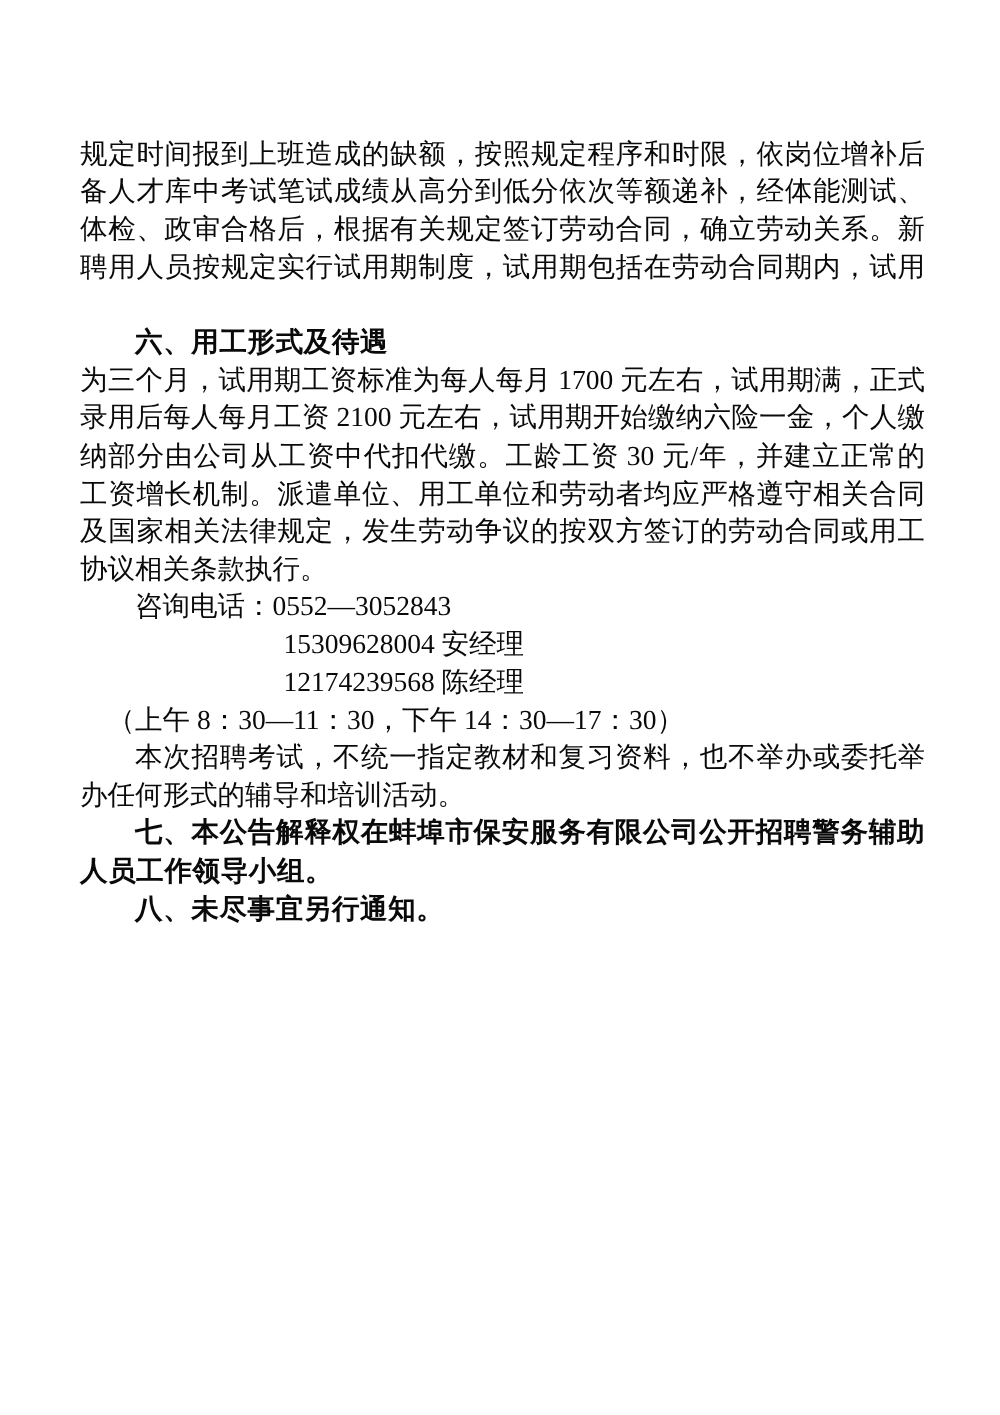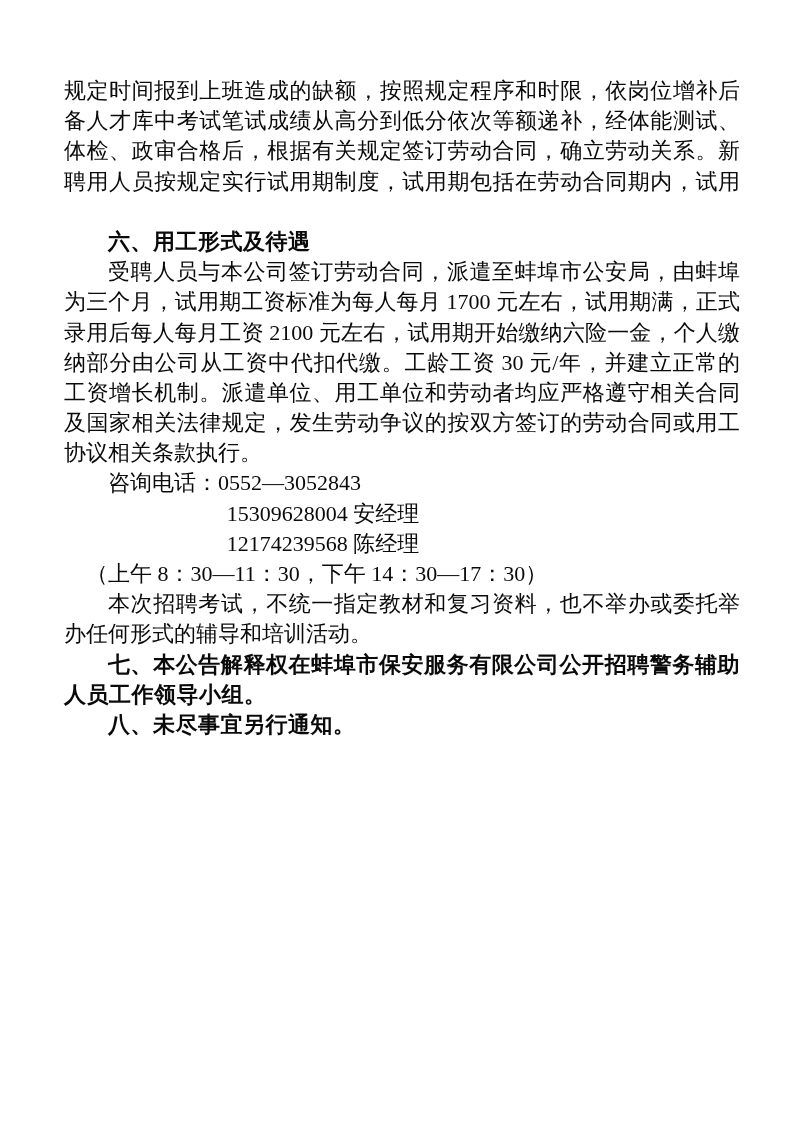--- a/index.html
+++ b/index.html
@@ -7,20 +7,21 @@
     margin: 0;
     padding: 0;
     background: #ffffff;
   }
   .page {
     position: relative;
     width: 800px;
     height: 881px;
     background: #ffffff;
     overflow: hidden;
+    margin-top: 32px;
   }
   .doc-content {
     position: absolute;
     left: 64px;
     top: 76px;
     width: 676px;
   }
   .line {
     height: 30.2px;
     line-height: 30.2px;
@@ -73,21 +74,20 @@
 <div class="page">
 
   <div class="doc-content">
 
   <div class="line fill">规定时间报到上班造成的缺额，按照规定程序和时限，依岗位增补后</div>
       <div class="line fill">备人才库中考试笔试成绩从高分到低分依次等额递补，经体能测试、</div>
       <div class="line fill">体检、政审合格后，根据有关规定签订劳动合同，确立劳动关系。新</div>
       <div class="line fill">聘用人员按规定实行试用期制度，试用期包括在劳动合同期内，试用</div>
       <div class="line blank"></div>
       <div class="line heading" style="text-indent: 2em;">六、用工形式及待遇</div>
-      <div class="line fill" style="text-indent: 2em;">受聘人员与本公司签订劳动合同，派遣至蚌埠市公安局，由蚌埠</div>
       <div class="line fill">为三个月，试用期工资标准为每人每月 1700 元左右，试用期满，正式</div>
       <div class="line fill">录用后每人每月工资 2100 元左右，试用期开始缴纳六险一金，个人缴</div>
       <div class="line fill">纳部分由公司从工资中代扣代缴。工龄工资 30 元/年，并建立正常的</div>
       <div class="line fill">工资增长机制。派遣单位、用工单位和劳动者均应严格遵守相关合同</div>
       <div class="line fill">及国家相关法律规定，发生劳动争议的按双方签订的劳动合同或用工</div>
       <div class="line">协议相关条款执行。</div>
       <div class="line" style="text-indent: 2em;">咨询电话：0552—3052843</div>
       <div class="line" style="text-indent: 7.4em;">15309628004 安经理</div>
       <div class="line" style="text-indent: 7.4em;">12174239568 陈经理</div>
       <div class="line" style="text-indent: 1em;">（上午 8：30—11：30，下午 14：30—17：30）</div>

